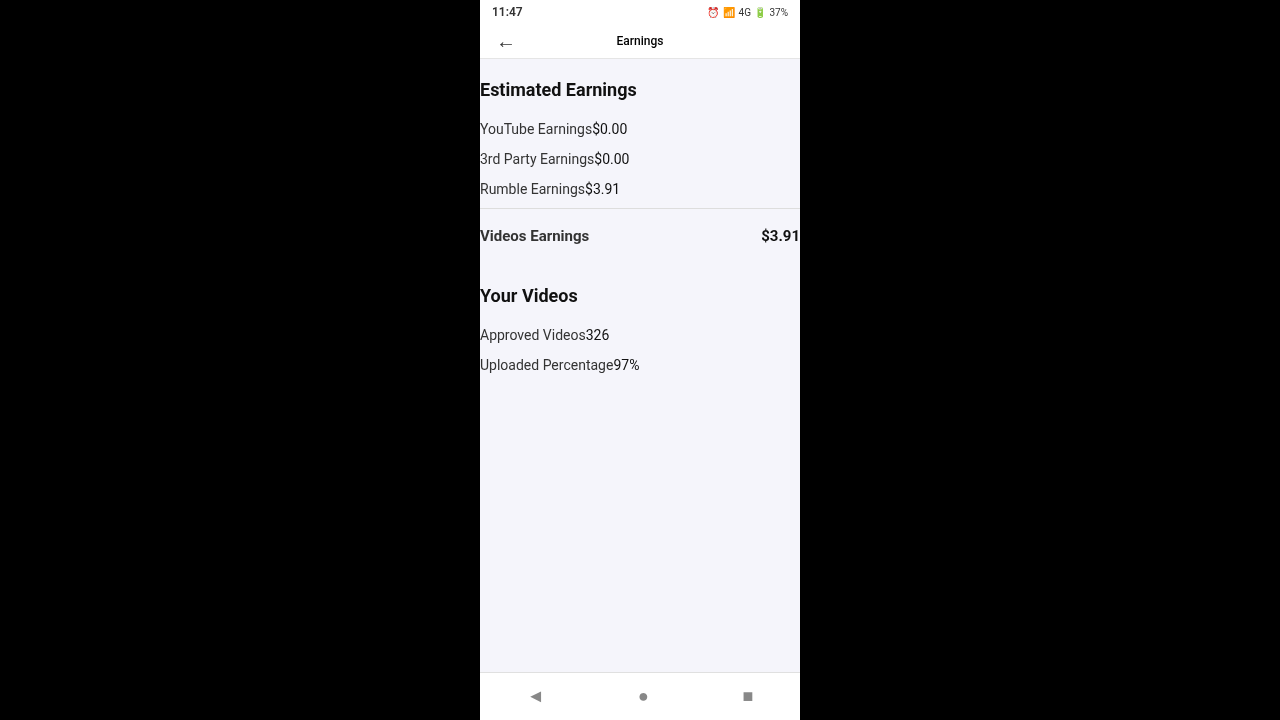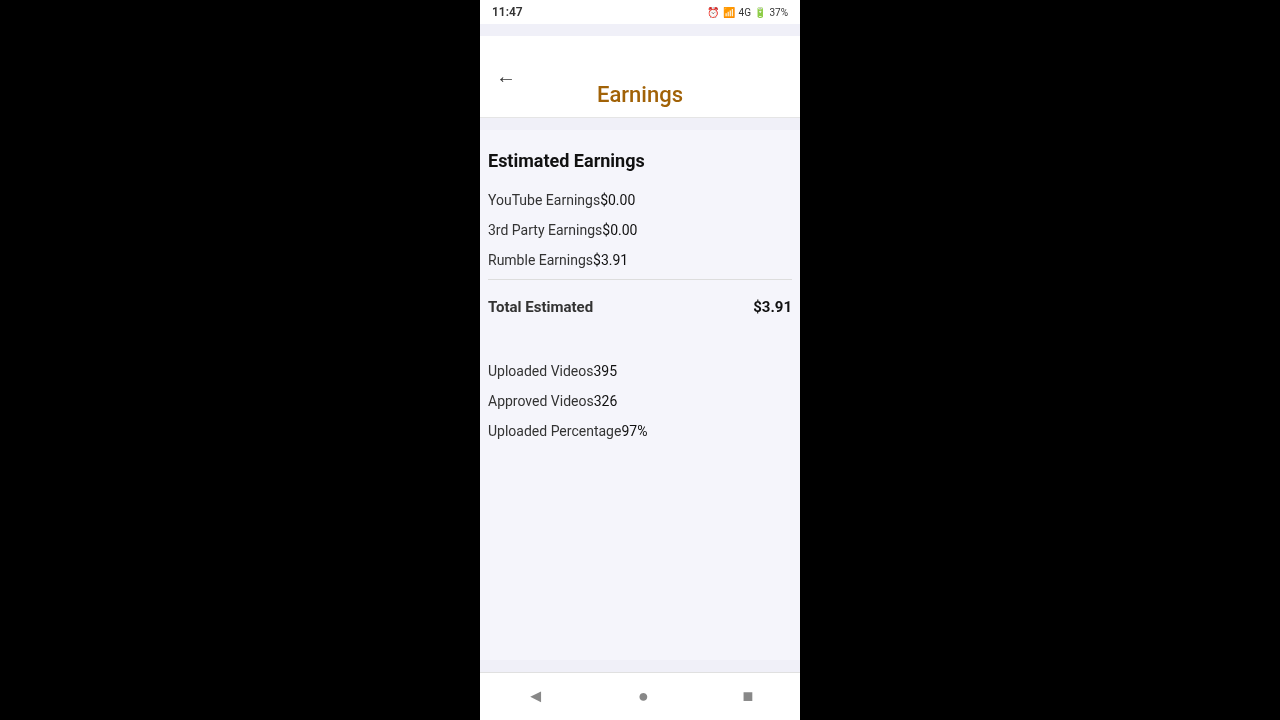--- a/index.html
+++ b/index.html
@@ -19,21 +19,20 @@
     }
 
     .phone-container {
       width: 320px;
       height: 720px;
       background: #f0f0f8;
       display: flex;
       flex-direction: column;
       position: relative;
       overflow: hidden;
-      gap: 12px;
     }
 
     .status-bar {
       background: #fff;
       display: flex;
       justify-content: space-between;
       align-items: center;
       padding: 4px 12px;
       height: 24px;
       font-size: 11px;
@@ -70,30 +69,29 @@
       position: absolute;
       left: 16px;
       font-size: 20px;
       color: #333;
       cursor: pointer;
       background: none;
       border: none;
     }
 
     .top-bar-title {
-      font-size: 22px;
+      font-size: 12px;
       font-weight: 500;
-      color: #a16207;
-      margin-top: 36px;
+      color: #000000;
     }
 
     .content {
       flex: 1;
       background: #f5f5fb;
-      padding: 20px 8px;
+      padding: 20px 0;
       overflow-y: auto;
     }
 
     .section-title {
       font-size: 18px;
       font-weight: 700;
       color: #111;
       margin-bottom: 14px;
     }
 
@@ -194,33 +192,30 @@
       </div>
 
       <div class="row">
         <span class="row-label">Rumble Earnings</span>
         <span class="row-value">$3.91</span>
       </div>
 
       <hr class="divider">
 
       <div class="total-row">
-        <span class="row-label">Total Estimated</span>
+        <span class="row-label">Videos Earnings</span>
         <span class="row-value">$3.91</span>
       </div>
     </div>
 
     <div class="section-gap"></div>
 
     <div class="earnings-list">
-
-      <div class="row">
-        <span class="row-label">Uploaded Videos</span>
-        <span class="row-value">395</span>
-      </div>
+      <div class="section-title">Your Videos</div>
+
 
       <div class="row">
         <span class="row-label">Approved Videos</span>
         <span class="row-value">326</span>
       </div>
 
       <div class="row">
         <span class="row-label">Uploaded Percentage</span>
         <span class="row-value">97%</span>
       </div>

